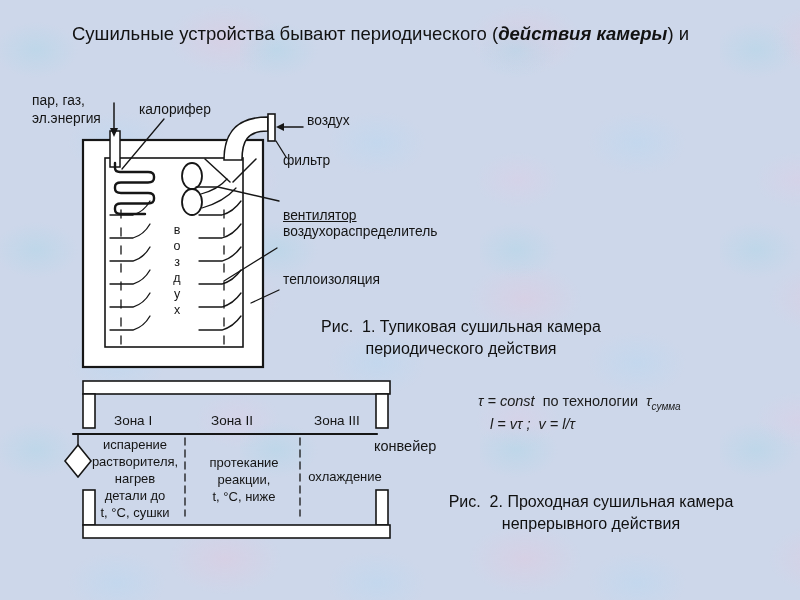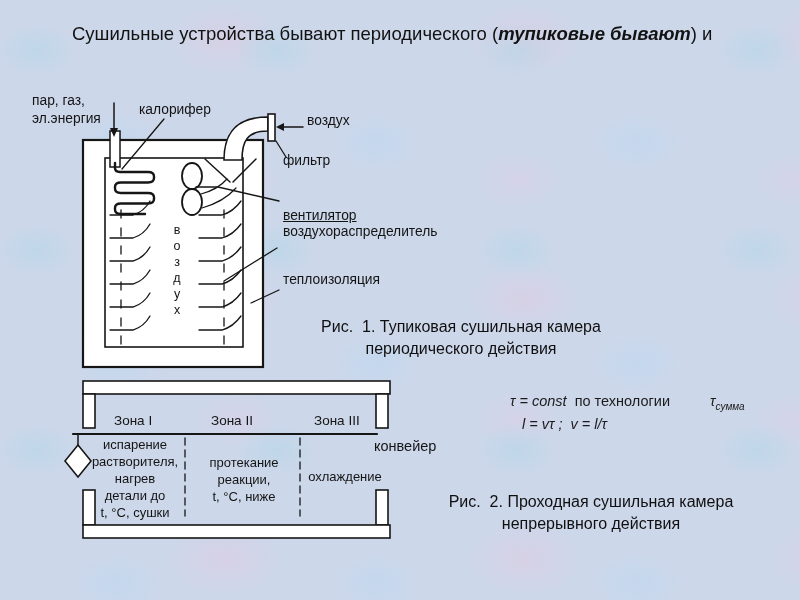--- a/index.html
+++ b/index.html
@@ -22,21 +22,21 @@
   .vair{position:absolute;left:170px;top:222px;width:14px;text-align:center;font-size:12.5px;line-height:16px;color:#141414;}
   .vair span{display:block;}
   .cap{position:absolute;text-align:center;font-size:16px;line-height:22px;color:#101010;}
   .cap div{white-space:pre;}
   .zonehdr{position:absolute;font-size:13.5px;white-space:nowrap;color:#141414;}
   .zonetxt{position:absolute;font-size:13px;line-height:17px;text-align:center;color:#141414;}
   .formula{position:absolute;left:478px;top:390px;font-size:14.5px;line-height:23px;color:#1b1b1b;}
   .formula .fl{white-space:pre;}
   .formula .f2{padding-left:10px;}
   .formula .f3{padding-left:12px;}
-  .it{font-style:italic;margin-left:32px;}
+  .it{font-style:italic;}
   .formula sub{font-size:10px;font-style:italic;line-height:0;}
 </style>
 </head>
 <body>
 
 <div class="slide">
 
   <svg class="art" width="800" height="600" viewBox="0 0 800 600">
     <g stroke="#161616" fill="none" stroke-linecap="round">
 
@@ -112,21 +112,21 @@
       </g>
       <g stroke-width="1.6" fill="#ffffff">
         <rect x="83" y="490" width="12" height="35"></rect>
         <rect x="376" y="490" width="12" height="35"></rect>
         <rect x="83" y="525" width="307" height="13"></rect>
       </g>
     </g>
   </svg>
 
   <div class="intro">
-    <div class="il1"><span>Сушильные устройства бывают периодического (</span><span class="bi">тупиковые бывают</span><span>) и</span></div>
+    <div class="il1"><span>Сушильные устройства бывают периодического (</span><span class="bi">действия камеры</span><span>) и</span></div>
   </div>
 
   <div class="lbl" style="left:32px;top:93px;">пар, газ,</div>
   <div class="lbl" style="left:32px;top:111px;">эл.энергия</div>
   <div class="lbl" style="left:139px;top:102px;">калорифер</div>
   <div class="lbl" style="left:307px;top:113px;">воздух</div>
   <div class="lbl" style="left:283px;top:153px;">фильтр</div>
   <div class="lbl" style="left:283px;top:208px;text-decoration:underline;">вентилятор</div>
   <div class="lbl" style="left:283px;top:224px;">воздухораспределитель</div>
   <div class="lbl" style="left:283px;top:272px;">теплоизоляция</div>

